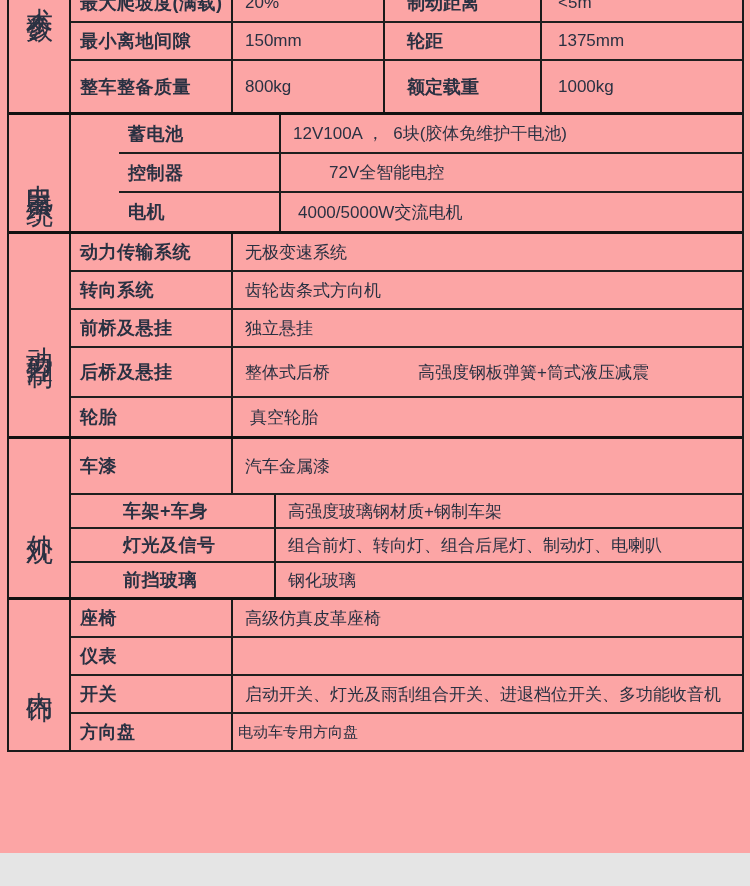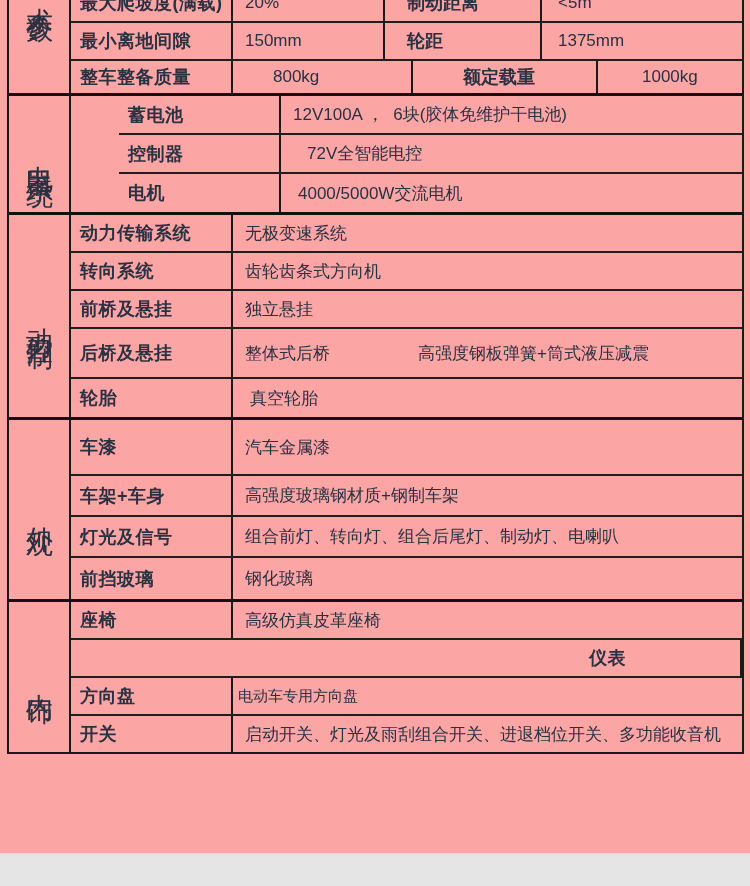--- a/index.html
+++ b/index.html
@@ -60,27 +60,27 @@
   }
   .lbl2 {
     flex:none; width:157px; align-self:stretch;
     display:flex; align-items:center;
     border-right:2px solid #1a1a1a;
     padding-left:22px; font-size:18px; font-weight:600;
   }
   .val2 { flex:1; padding-left:16px; font-size:17px; font-weight:500; }
 
   
-  .s1 .row { height:38px; }  .s1 .row:last-child { height:32px;gap:28px; }
+  .s1 .row { height:38px; }  .s1 .row:last-child { height:51px; }
   .s2 .row { height:39px;margin-left:48px; }  .s2 .row:nth-child(n+3) { height:38px; }
   .s3 .row { height:38px; }  .s3 .row:nth-child(4) { height:50px; }
-  .s4 .row { height:56px; }  .s4 .row:nth-child(n+2) { height:41px; }
-  .s5 .row { height:38px;justify-content:flex-end; }  .s5 .row:last-child { height:36px; }
-
-  .indent-lg { padding-left:26px; }
+  .s4 .row { height:56px; }  .s4 .row:nth-child(n+2) { height:34px;padding-left:43px; }
+  .s5 .row { height:38px; }  .s5 .row:last-child { height:36px; }
+
+  .indent-lg { padding-left:48px; }
   .indent-sm { padding-left:17px; }
   .small-val { font-size:15px; padding-left:5px; }
   .extra { margin-left:88px; }
 
   .footer-bar {
     position:absolute; left:0; top:853px; width:750px; height:33px;
     background:#e5e5e5;
   }
 </style>
 </head>
@@ -194,26 +194,26 @@
       </div>
       <div class="rows">
         <div class="row">
           <div class="lbl">座椅</div>
           <div class="val">高级仿真皮革座椅</div>
         </div>
         <div class="row">
           <div class="lbl">仪表</div>
         </div>
         <div class="row">
+          <div class="lbl">开关</div>
+          <div class="val">启动开关、灯光及雨刮组合开关、进退档位开关、多功能收音机</div>
+        </div>
+        <div class="row">
           <div class="lbl">方向盘</div>
           <div class="val small-val">电动车专用方向盘</div>
         </div>
-        <div class="row">
-          <div class="lbl">开关</div>
-          <div class="val">启动开关、灯光及雨刮组合开关、进退档位开关、多功能收音机</div>
-        </div>
       </div>
     </div>
 
   </div>
 
   <div class="footer-bar"></div>
 </div>
 
 </body></html>

